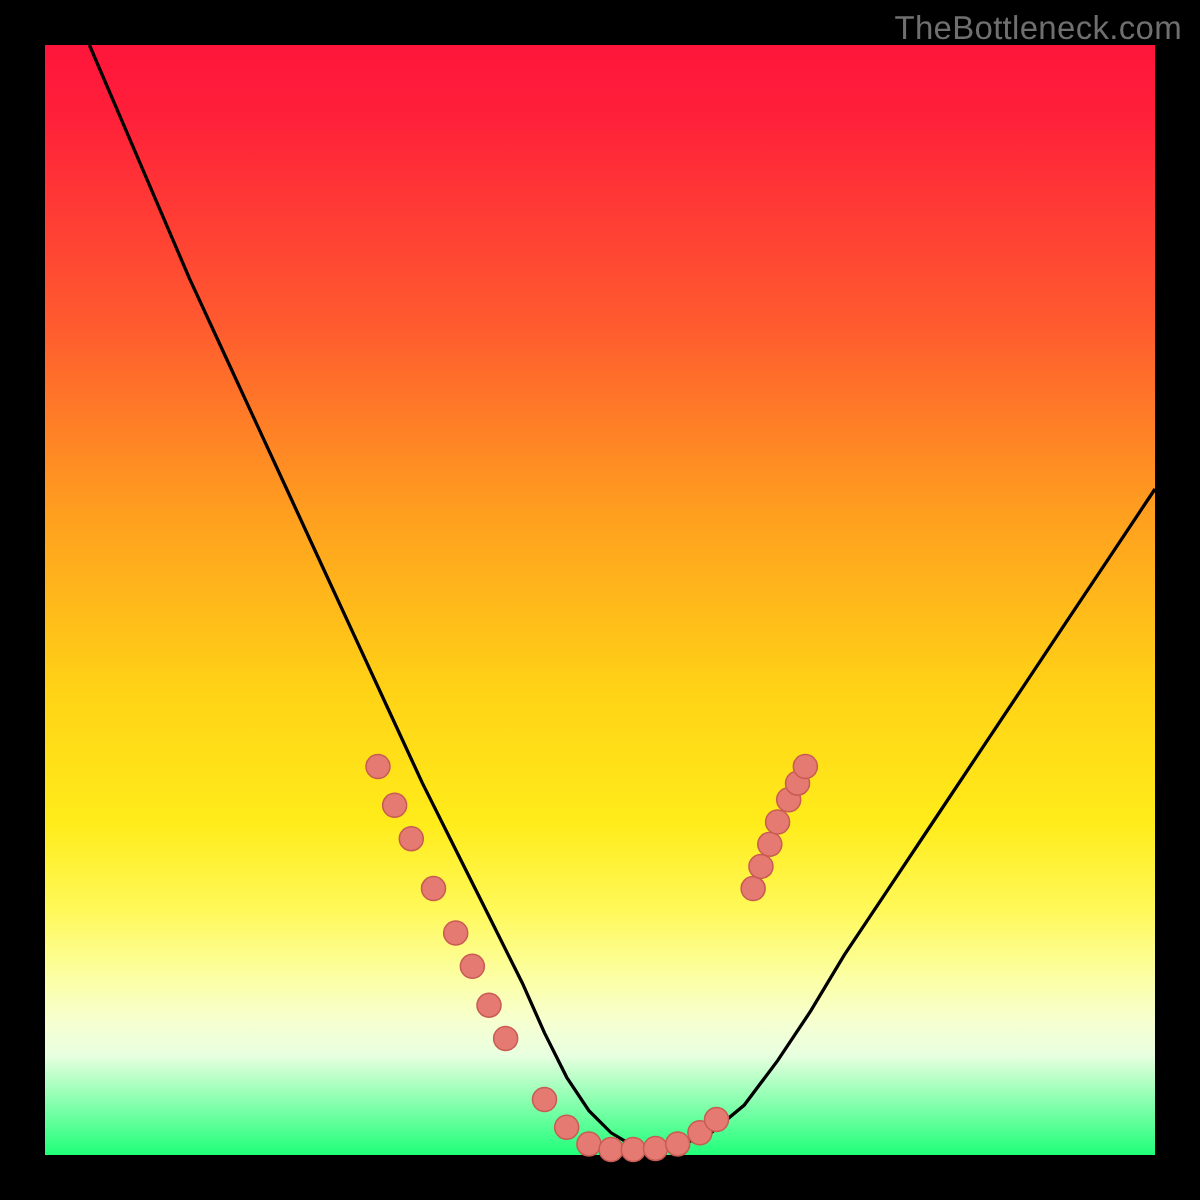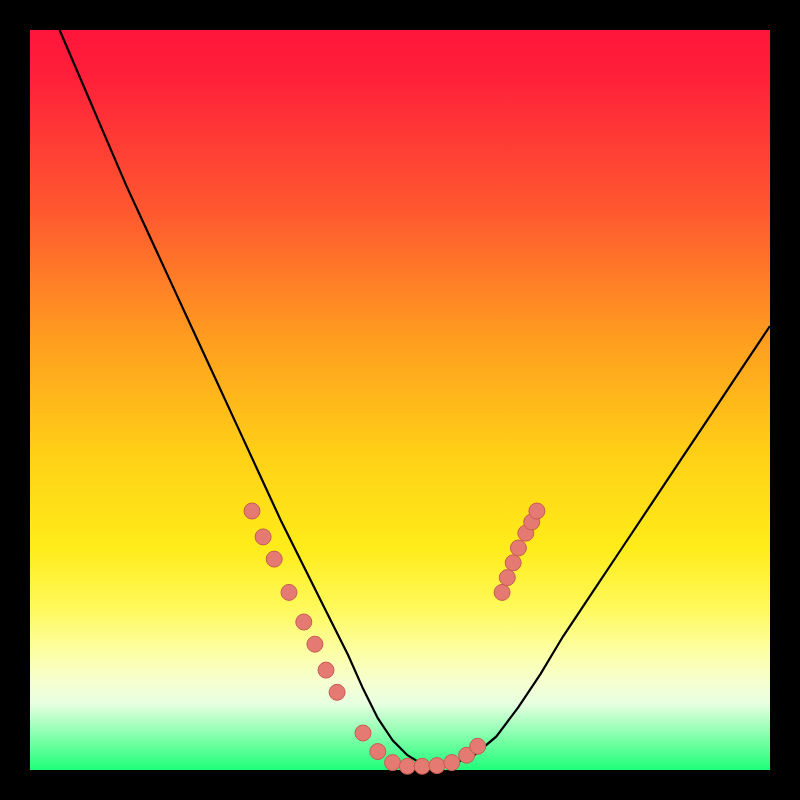--- a/index.html
+++ b/index.html
@@ -89,13 +89,14 @@
           <circle cx="472.1" cy="562.4" r="8" fill="#e47a72" stroke="#c85b53" stroke-width="1"></circle>
           <circle cx="477.3" cy="547.6" r="8" fill="#e47a72" stroke="#c85b53" stroke-width="1"></circle>
           <circle cx="483.2" cy="532.8" r="8" fill="#e47a72" stroke="#c85b53" stroke-width="1"></circle>
           <circle cx="488.4" cy="518.0" r="8" fill="#e47a72" stroke="#c85b53" stroke-width="1"></circle>
           <circle cx="495.8" cy="503.2" r="8" fill="#e47a72" stroke="#c85b53" stroke-width="1"></circle>
           <circle cx="501.7" cy="492.1" r="8" fill="#e47a72" stroke="#c85b53" stroke-width="1"></circle>
           <circle cx="506.9" cy="481.0" r="8" fill="#e47a72" stroke="#c85b53" stroke-width="1"></circle>
         </g>
     </svg>
   </div>
+  <div class="watermark">TheBottleneck.com</div>
 </div>
 
 </body></html>

